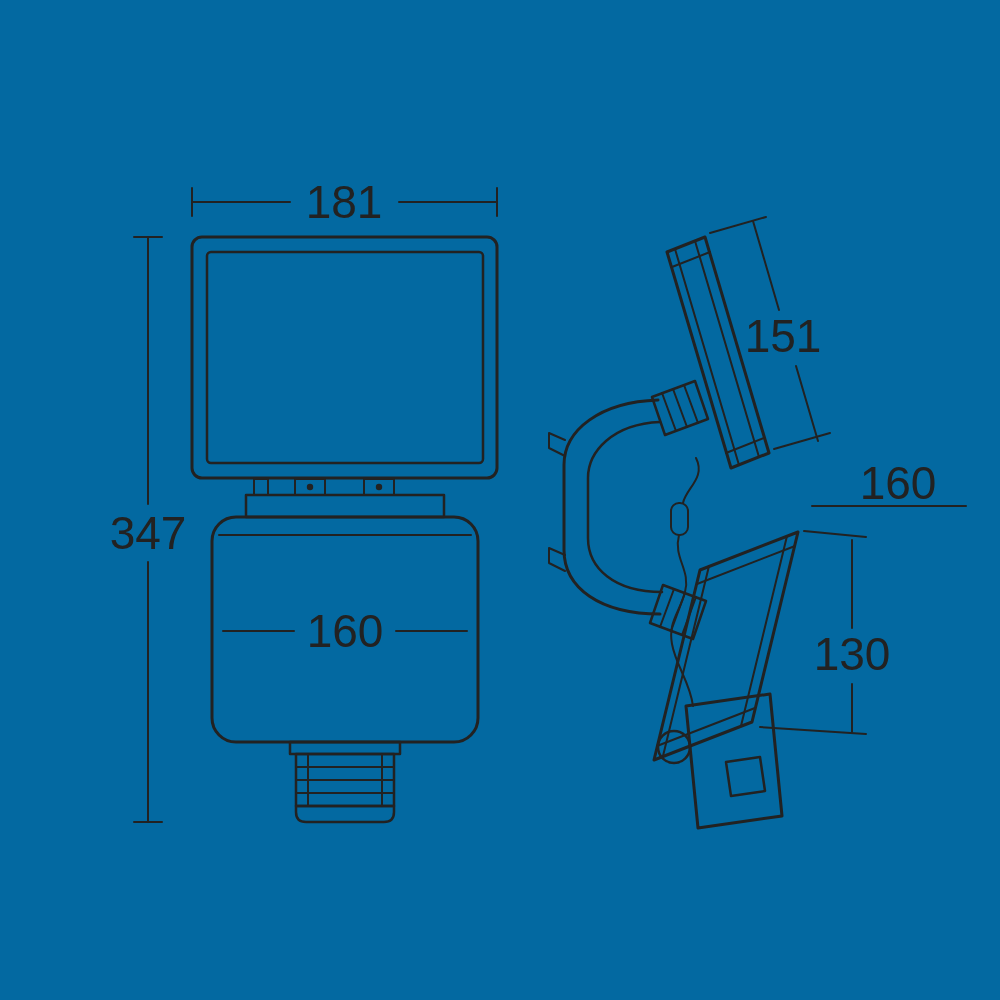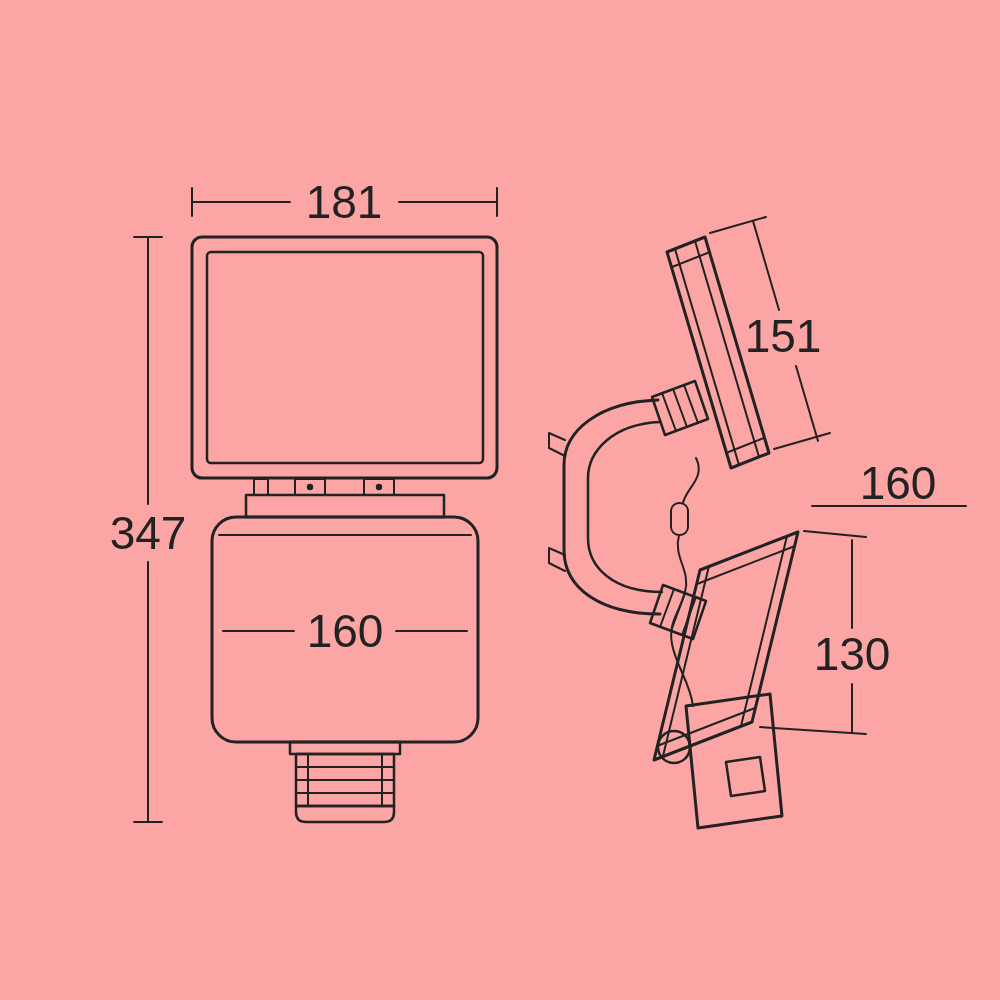--- a/index.html
+++ b/index.html
@@ -4,21 +4,21 @@
 <style>
   html, body {
     margin: 0;
     padding: 0;
     background: #ffffff;
   }
   .canvas {
     position: relative;
     width: 1000px;
     height: 1000px;
-    background: #fca5a5;
+    background: #0369a1;
     overflow: hidden;
   }
   svg { display: block; }
   .dim-text {
     font-family: "Liberation Sans", sans-serif;
     font-size: 46px;
     fill: #222222;
   }
   .ln {
     fill: none;

